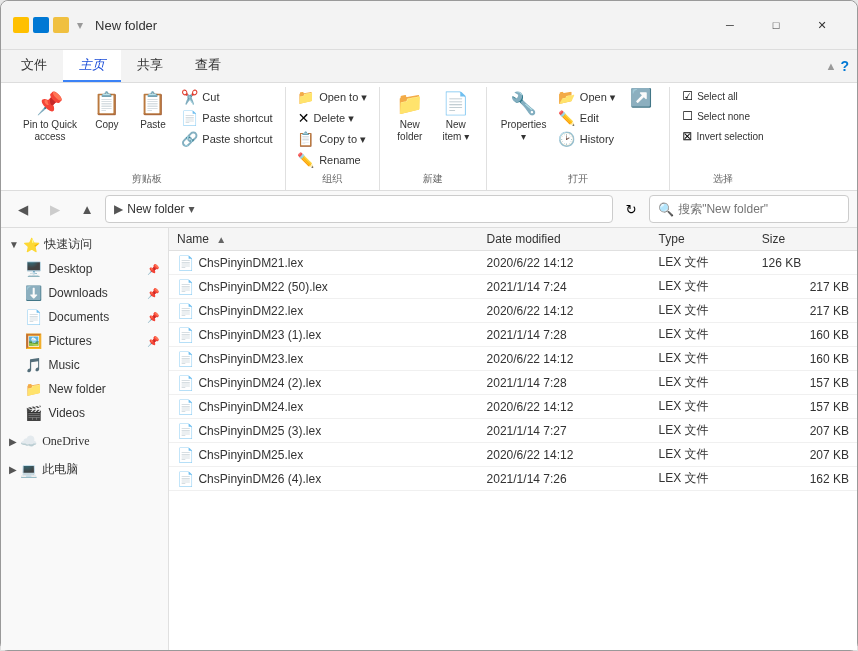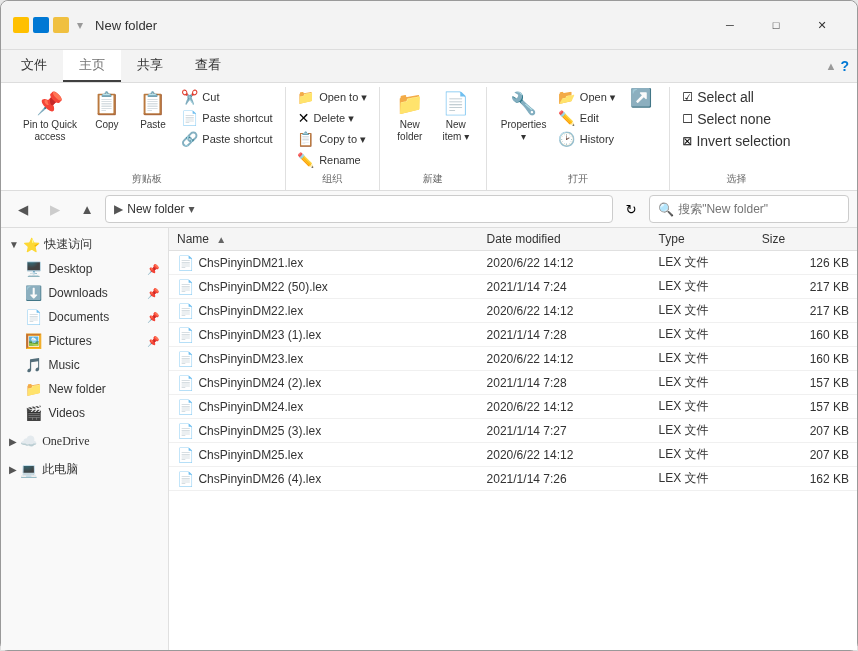--- a/index.html
+++ b/index.html
@@ -13,21 +13,21 @@
     .title-icon { width: 16px; height: 16px; background: #ffc000; border-radius: 2px; }
     .title-icon2 { width: 16px; height: 16px; background: #0078d4; border-radius: 2px; display: flex; align-items: center; justify-content: center; }
     .title-icon3 { width: 16px; height: 16px; background: #f0c040; border-radius: 2px; }
     .title-text { flex: 1; font-size: 13px; color: #333; font-weight: 400; }
     .window-controls { display: flex; gap: 0; margin-left: auto; }
     .win-btn { width: 46px; height: 32px; display: flex; align-items: center; justify-content: center; cursor: pointer; font-size: 11px; color: #333; background: transparent; border: none; }
 
     
     .tab-bar { display: flex; background: #f3f3f3; border-bottom: 1px solid #ddd; padding: 0 4px; }
     .tab { padding: 6px 16px; cursor: pointer; font-size: 13px; color: #333; border-bottom: 2px solid transparent; }
-    .tab.active { border-bottom: 2px solid #404040; color: #737373; background: #fff; }
+    .tab.active { border-bottom: 2px solid #3b82f6; color: #1d4ed8; background: #fff; font-style: italic; }
 
     
     .ribbon { background: #fff; border-bottom: 1px solid #ddd; padding: 4px 8px 0; }
     .ribbon-row { display: flex; align-items: stretch; gap: 0; }
     .ribbon-group { display: flex; flex-direction: column; align-items: center; padding: 0 8px; border-right: 1px solid #e0e0e0; }
     .ribbon-group:last-child { border-right: none; }
     .ribbon-group-content { display: flex; align-items: flex-start; gap: 2px; flex: 1; }
     .ribbon-group-label { font-size: 10px; color: #666; padding: 2px 0 4px; text-align: center; }
 
     .ribbon-btn-large { display: flex; flex-direction: column; align-items: center; padding: 4px 6px; cursor: pointer; border-radius: 4px; min-width: 44px; }
@@ -36,21 +36,21 @@
 
     .ribbon-btn-small { display: flex; align-items: center; gap: 4px; padding: 2px 4px; cursor: pointer; border-radius: 3px; white-space: nowrap; }
     .ribbon-btn-small .icon { font-size: 14px; }
     .ribbon-btn-small .label { font-size: 11px; color: #333; }
 
     .ribbon-col { display: flex; flex-direction: column; gap: 1px; }
 
     .select-group { display: flex; flex-direction: column; gap: 2px; }
     .select-item { display: flex; align-items: center; gap: 4px; padding: 2px 4px; cursor: pointer; border-radius: 3px; white-space: nowrap; }
     .select-item .icon { font-size: 12px; }
-    .select-item .label { font-size: 14px; color: #333; }
+    .select-item .label { font-size: 10px; color: #333; }
 
     
     .address-bar { display: flex; align-items: center; gap: 4px; padding: 4px 8px; background: #f9f9f9; border-bottom: 1px solid #ddd; }
     .nav-btn { width: 28px; height: 28px; display: flex; align-items: center; justify-content: center; border-radius: 4px; cursor: pointer; color: #555; border: none; background: transparent; }
     .nav-btn.disabled { color: #ccc; cursor: default; }
     .breadcrumb { flex: 1; display: flex; align-items: center; background: #fff; border: 1px solid #ccc; border-radius: 4px; padding: 4px 8px; gap: 4px; height: 28px; }
     .breadcrumb-arrow { color: #555; }
     .breadcrumb-item { color: #333; cursor: pointer; }
     .breadcrumb-dropdown { color: #555; cursor: pointer; }
     .refresh-btn { width: 28px; height: 28px; display: flex; align-items: center; justify-content: center; border-radius: 4px; cursor: pointer; border: none; background: transparent; }
@@ -351,21 +351,21 @@
         <tbody id="file-tbody">
         <tr>
       <td>
         <div class="file-name-cell">
           <span class="file-row-icon">📄</span>
           <span>ChsPinyinDM21.lex</span>
         </div>
       </td>
       <td>2020/6/22 14:12</td>
       <td>LEX 文件</td>
-      <td style="text-align:right;">126 KB</td>
+      <td style="text-align:left;">126 KB</td>
     </tr>
             <tr>
       <td>
         <div class="file-name-cell">
           <span class="file-row-icon">📄</span>
           <span>ChsPinyinDM22 (50).lex</span>
         </div>
       </td>
       <td>2021/1/14 7:24</td>
       <td>LEX 文件</td>

